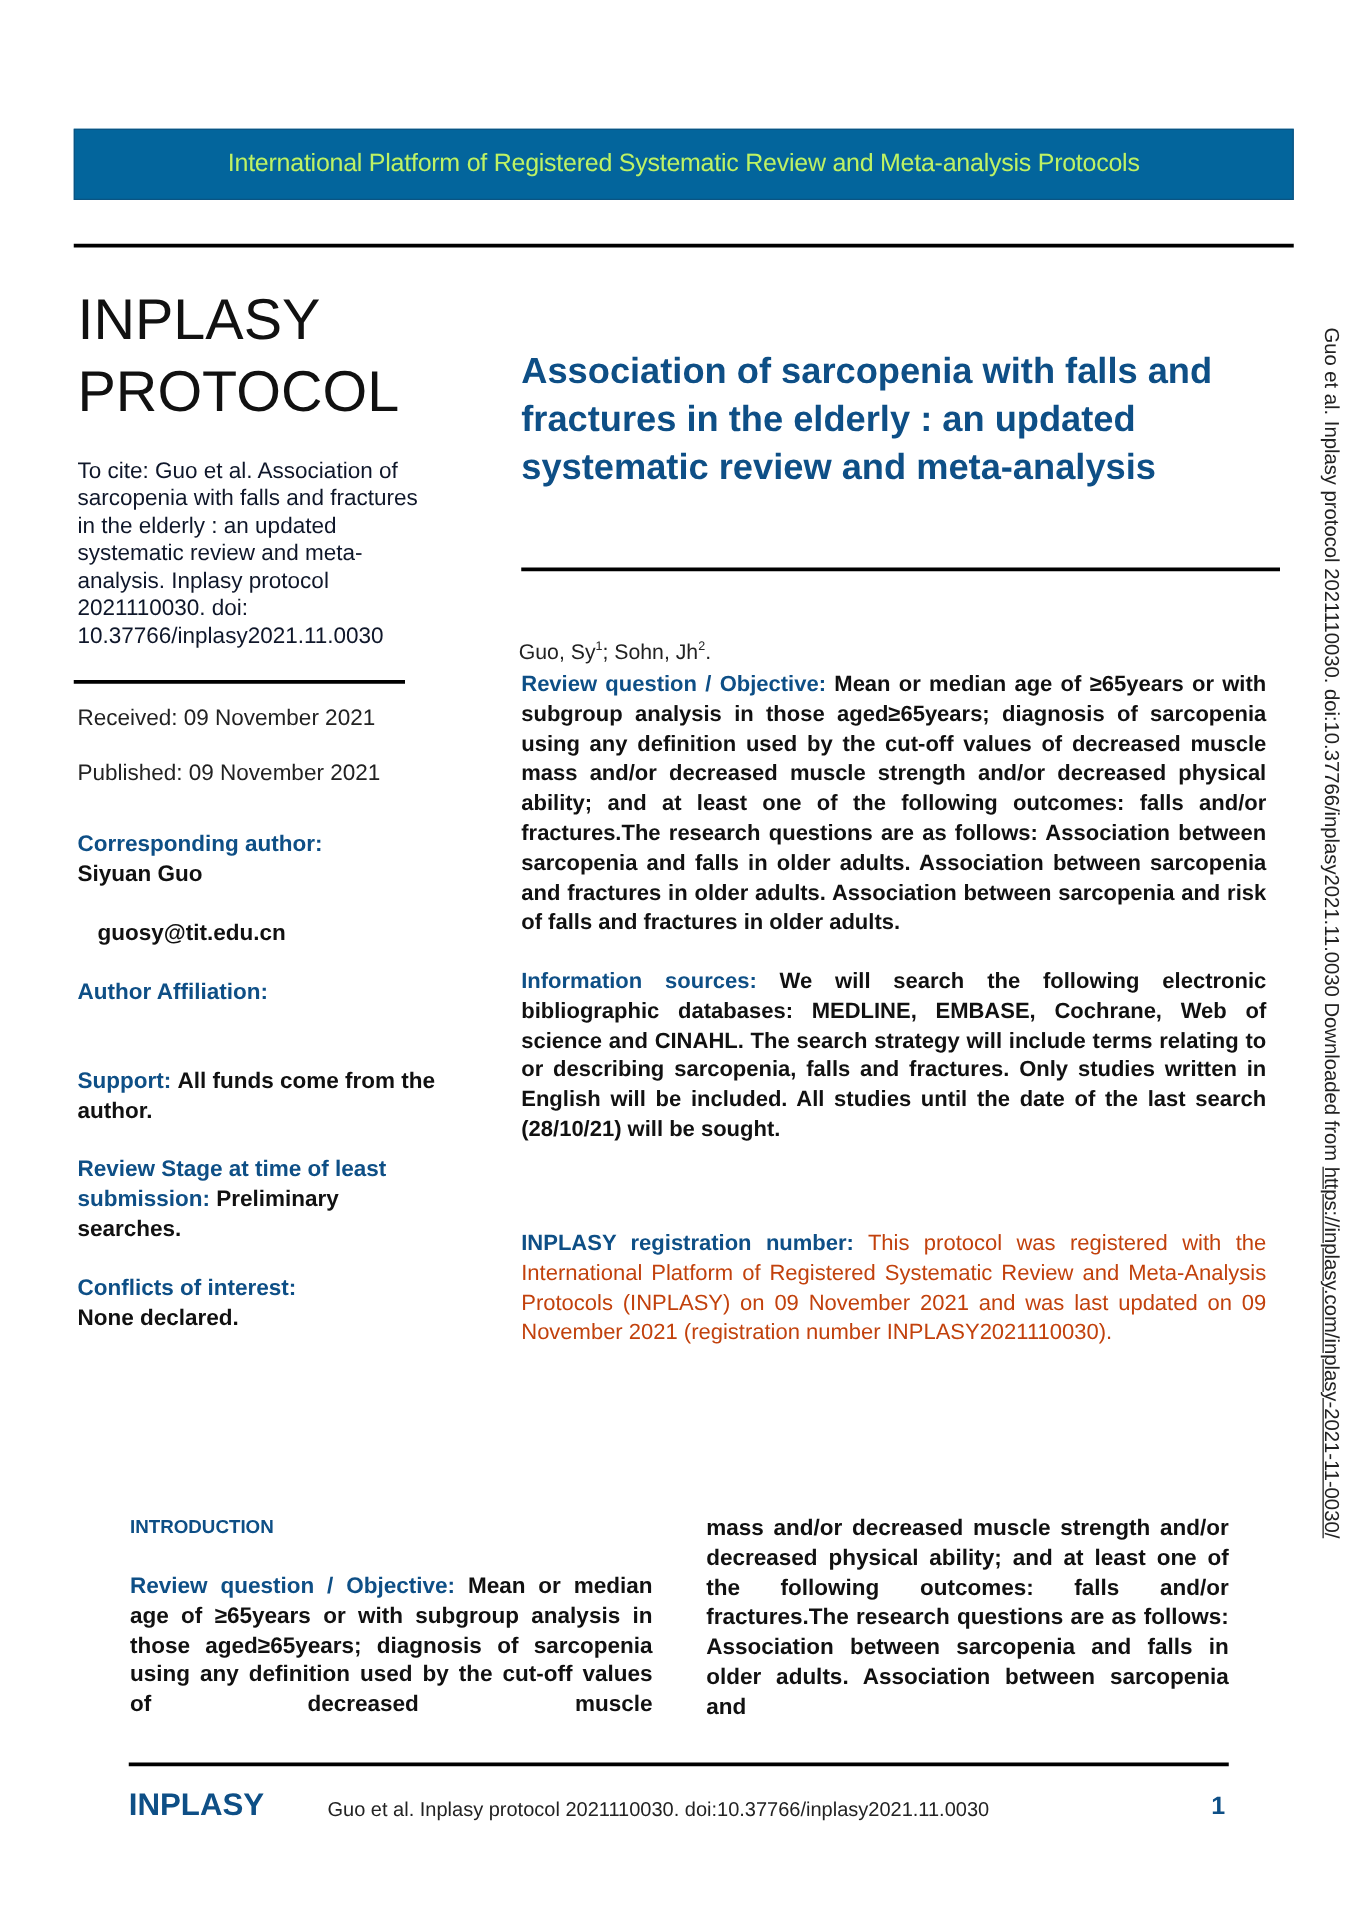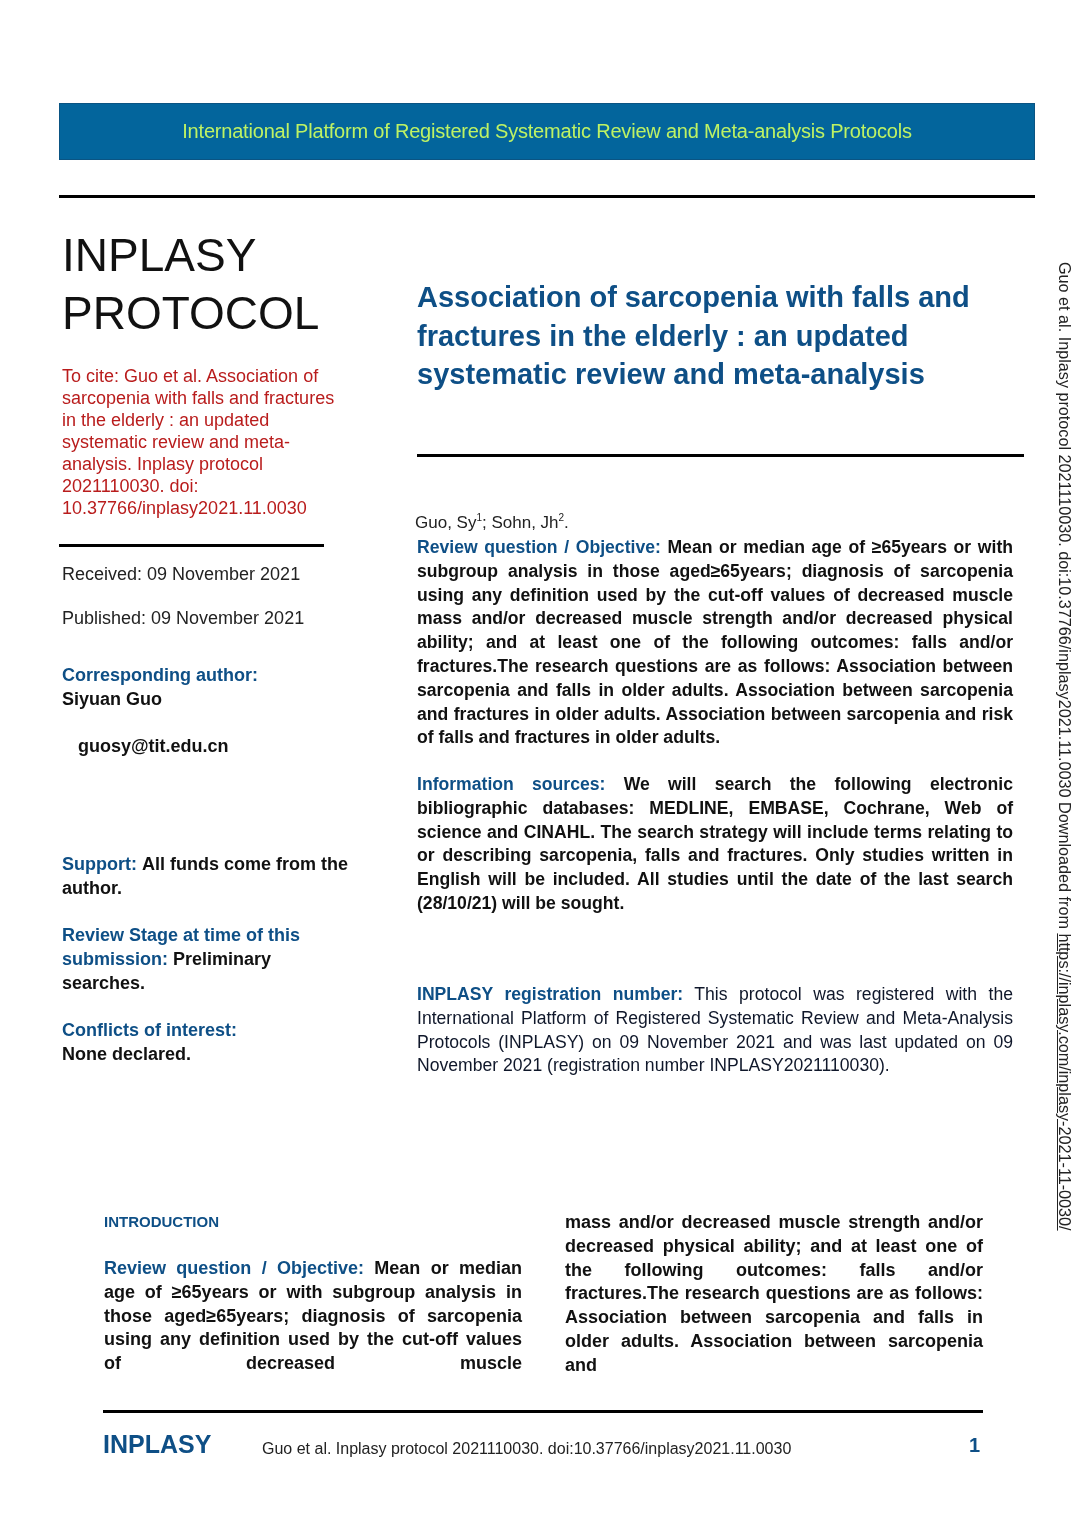--- a/index.html
+++ b/index.html
@@ -14,40 +14,40 @@
     .banner-text { color: #bef264; font-size: 20px; letter-spacing: -0.2px; }
 
     .rule { position: absolute; background: #000; }
     .rule-top { left: 59px; top: 195px; width: 976px; height: 3px; }
     .rule-left { left: 59px; top: 544px; width: 265px; height: 3px; }
     .rule-title { left: 417px; top: 454px; width: 607px; height: 3px; }
     .rule-footer { left: 103px; top: 1410px; width: 880px; height: 3px; }
 
     .brand { position: absolute; left: 62px; top: 226px; font-size: 46px; line-height: 58px; color: #111; font-weight: normal; }
 
-    .cite { position: absolute; left: 62px; top: 365px; width: 290px; font-size: 18px; line-height: 22px; color: #b91c1c; }
+    .cite { position: absolute; left: 62px; top: 365px; width: 290px; font-size: 18px; line-height: 22px; color: #0f172a; }
 
     .dates { position: absolute; left: 62px; top: 563px; font-size: 18px; color: #222; }
     .dates div { height: 44px; line-height: 22px; }
 
     .side { position: absolute; left: 62px; width: 290px; font-size: 18px; line-height: 24px; }
     .side .lbl { color: #0e4f86; font-weight: bold; }
     .side .val { color: #111; font-weight: bold; }
 
     .title {
       position: absolute; left: 417px; top: 278px; width: 610px;
       color: #0e4f86; font-weight: bold; font-size: 29px; line-height: 38.5px;
     }
     .authors { position: absolute; left: 415px; top: 480px; font-size: 17px; color: #222; margin-top: 32px; }
     .authors sup { font-size: 10px; }
 
     .abstract { position: absolute; left: 417px; width: 596px; font-size: 17.6px; line-height: 23.8px; text-align: justify; }
     .abstract .lbl { color: #0e4f86; font-weight: bold; }
     .abstract .bold { font-weight: bold; color: #111; }
-    .abstract .normal { font-weight: normal; color: #0f172a; }
+    .abstract .normal { font-weight: normal; color: #c2410c; }
 
     .side-strip {
       position: absolute; left: 1052px; top: 262px;
       transform-origin: 0 0; transform: translate(22px, 0) rotate(90deg);
       white-space: nowrap; font-size: 16.2px; color: #222;
     }
     .side-strip a { color: #222; text-decoration: underline; }
 
     .intro-head { position: absolute; left: 104px; top: 1213px; font-size: 15px; font-weight: bold; color: #0e4f86; }
     .col { position: absolute; width: 418px; font-size: 18px; line-height: 23.8px; text-align: justify; text-align-last: justify; font-weight: bold; color: #111; }
@@ -83,29 +83,30 @@
 <div class="side" style="top:663px;">
   <div class="lbl">Corresponding author:</div>
   <div class="val">Siyuan Guo</div>
 </div>
 
 <div class="side" style="top:734px;margin-left:16px;">
   <div class="val">guosy@tit.edu.cn</div>
 </div>
 
 <div class="side" style="top:781px;">
+  <div class="lbl">Author Affiliation:</div>
 </div>
 
 <div class="side" style="top:852px;">
   <span class="lbl">Support:</span>
   <span class="val">All funds come from the author.</span>
 </div>
 
 <div class="side" style="top:923px;">
-  <span class="lbl">Review Stage at time of this submission:</span>
+  <span class="lbl">Review Stage at time of least submission:</span>
   <span class="val">Preliminary searches.</span>
 </div>
 
 <div class="side" style="top:1018px;">
   <div class="lbl">Conflicts of interest:</div>
   <div class="val">None declared.</div>
 </div>
 
 <div class="title">Association of sarcopenia with falls and fractures in the elderly : an updated systematic review and meta-analysis</div>
 

